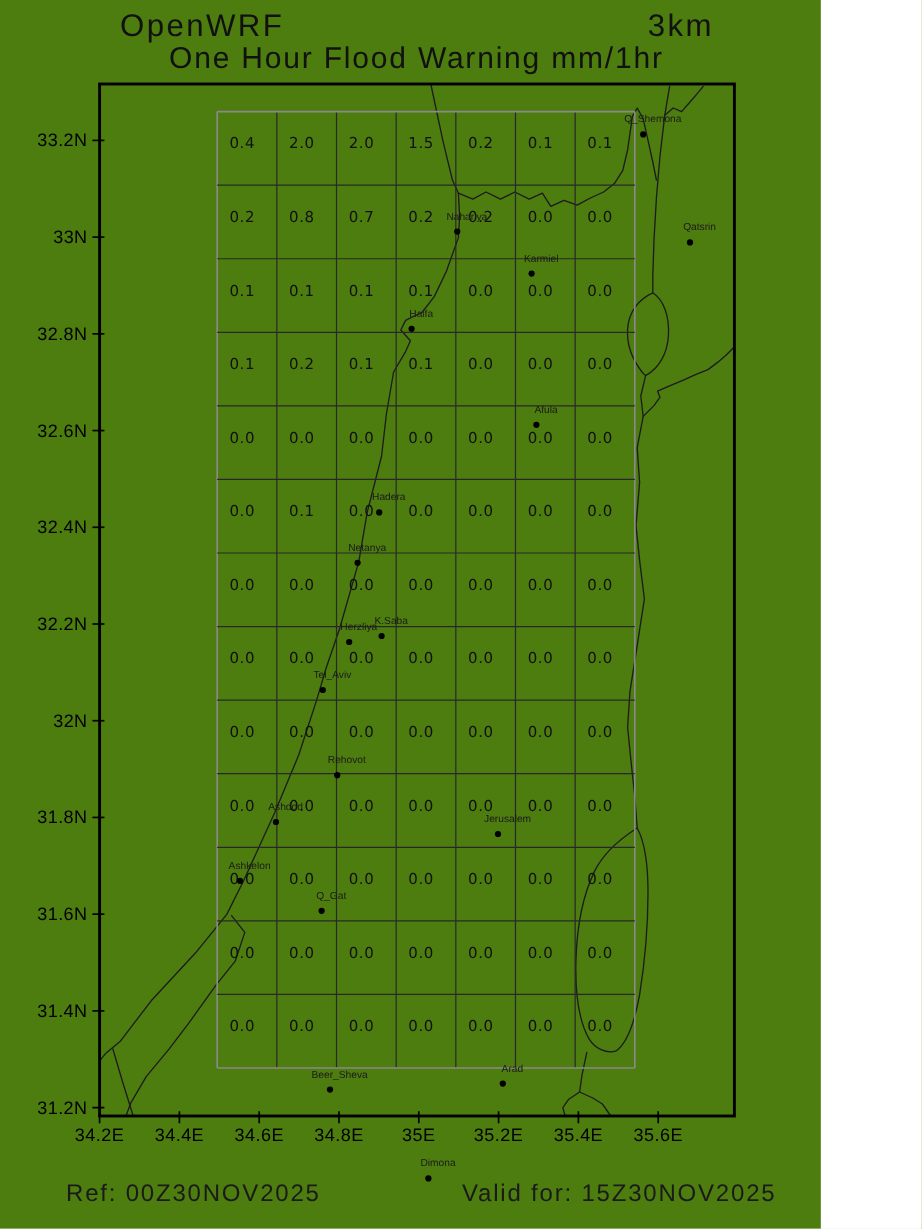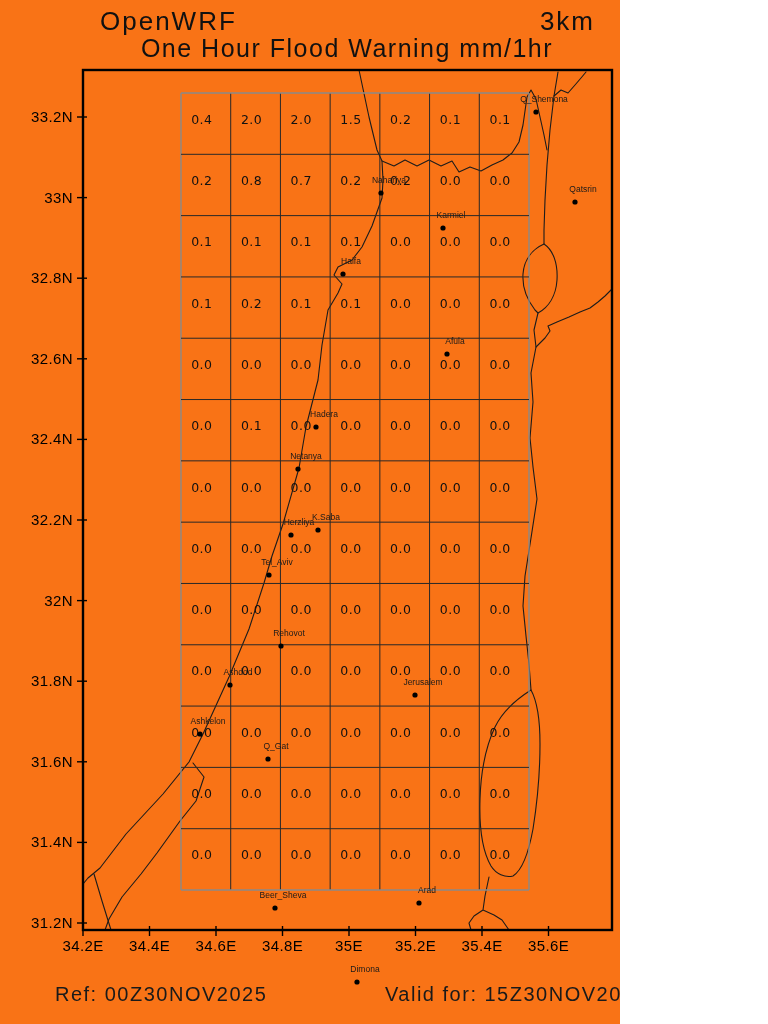--- a/index.html
+++ b/index.html
@@ -1,16 +1,16 @@
 <!DOCTYPE html>
 <html><head>
 <meta charset="utf-8">
 <style>
   html,body{margin:0;padding:0;background:#ffffff;}
-  #canvas{position:relative;width:620px;height:1024px;background:#f97316;overflow:hidden;}
+  #canvas{position:relative;width:684px;height:1024px;background:#4d7c0f;overflow:hidden;}
   svg{position:absolute;left:0;top:0;}
   text{fill:#111;}
   .t-title{font-family:"Liberation Sans",sans-serif;font-size:26px;letter-spacing:2px;fill:#111;}
   .t-sub{font-family:"Liberation Sans",sans-serif;font-size:25px;letter-spacing:1.5px;fill:#111;}
   .t-axis{font-family:"Liberation Sans",sans-serif;font-size:15px;letter-spacing:0.4px;fill:#000;}
   .t-foot{font-family:"Liberation Sans",sans-serif;font-size:20px;letter-spacing:1.5px;fill:#1a1a1a;}
   .t-val{font-family:"DejaVu Sans",sans-serif;font-size:12.5px;letter-spacing:0.5px;}
   .t-city{font-family:"Liberation Sans",sans-serif;font-size:8.5px;fill:#1a1a1a;}
   .mapline{fill:none;stroke:#1c1c1c;stroke-width:1.1;stroke-linejoin:round;stroke-linecap:round;}
   .frame{fill:none;stroke:#000;stroke-width:2.4;}

